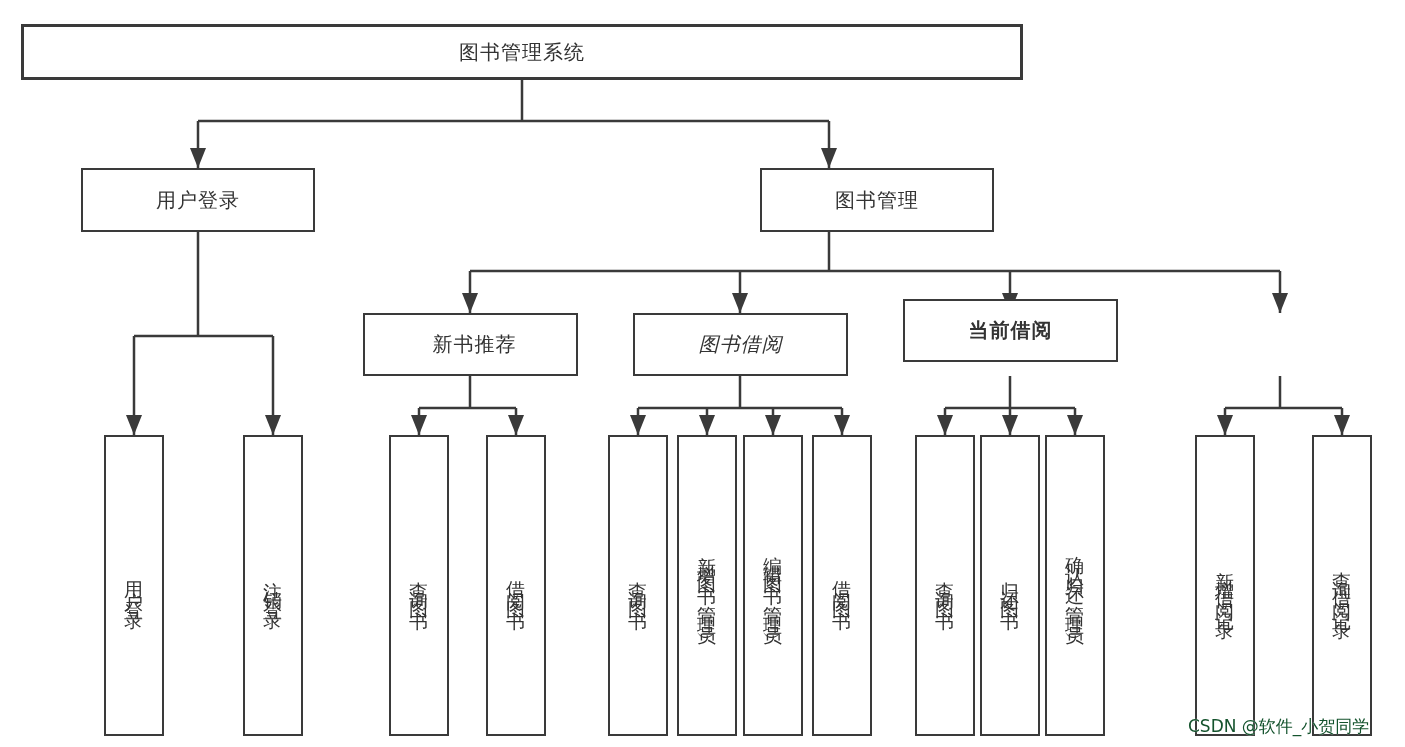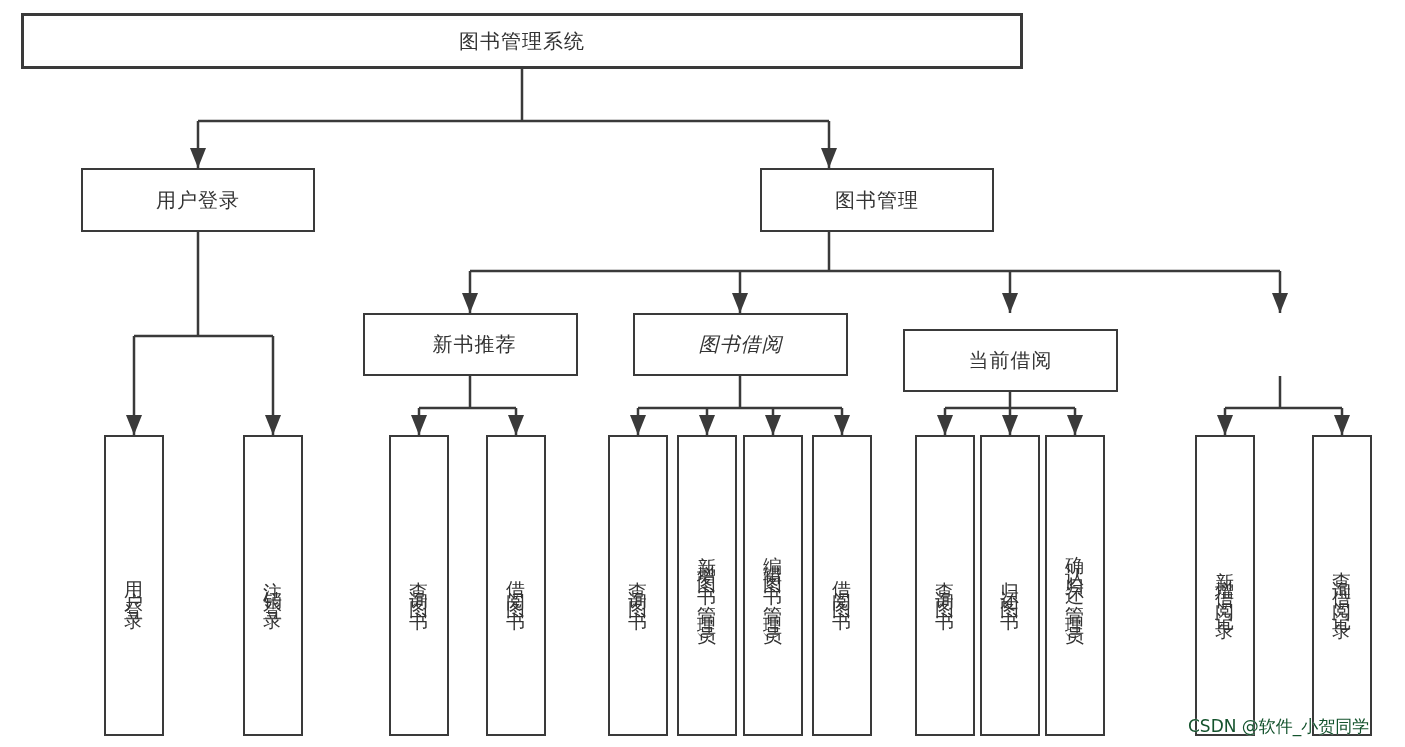--- a/index.html
+++ b/index.html
@@ -84,38 +84,38 @@
       <line x1="773" y1="408" x2="773" y2="435" marker-end="url(#arr)"></line>
       <line x1="842" y1="408" x2="842" y2="435" marker-end="url(#arr)"></line>
       <line x1="945" y1="408" x2="945" y2="435" marker-end="url(#arr)"></line>
       <line x1="1010" y1="408" x2="1010" y2="435" marker-end="url(#arr)"></line>
       <line x1="1075" y1="408" x2="1075" y2="435" marker-end="url(#arr)"></line>
       <line x1="1225" y1="408" x2="1225" y2="435" marker-end="url(#arr)"></line>
       <line x1="1342" y1="408" x2="1342" y2="435" marker-end="url(#arr)"></line>
     </g>
   </svg>
 
-  <div class="box hbox root" style="left:21px; top:13px; width:1002px; height:56px;">
+  <div class="box hbox root" style="left:21px; top:24px; width:1002px; height:56px;">
     <span>图书管理系统</span>
   </div>
 
   <div class="box hbox" style="left:81px; top:168px; width:234px; height:64px;">
     <span>用户登录</span>
   </div>
   <div class="box hbox" style="left:712px; top:168px; width:234px; height:64px;margin-left:48px;">
     <span>图书管理</span>
   </div>
 
   <div class="box hbox" style="left:363px; top:313px; width:215px; height:63px;padding-left:8px;">
     <span>新书推荐</span>
   </div>
   <div class="box hbox" style="left:633px; top:313px; width:215px; height:63px;font-style:italic;">
     <span>图书借阅</span>
   </div>
-  <div class="box hbox" style="left:903px; top:329px; width:215px; height:63px;">
+  <div class="box hbox" style="left:903px; top:299px; width:215px; height:63px;font-weight:bold;">
     <span>当前借阅</span>
   </div>
 
   <div class="box vbox" style="left:104px; top:435px; width:60px; height:301px;">
     <span>用户登录</span>
   </div>
   <div class="box vbox" style="left:243px; top:435px; width:60px; height:301px;">
     <span>注销登录</span>
   </div>
 

